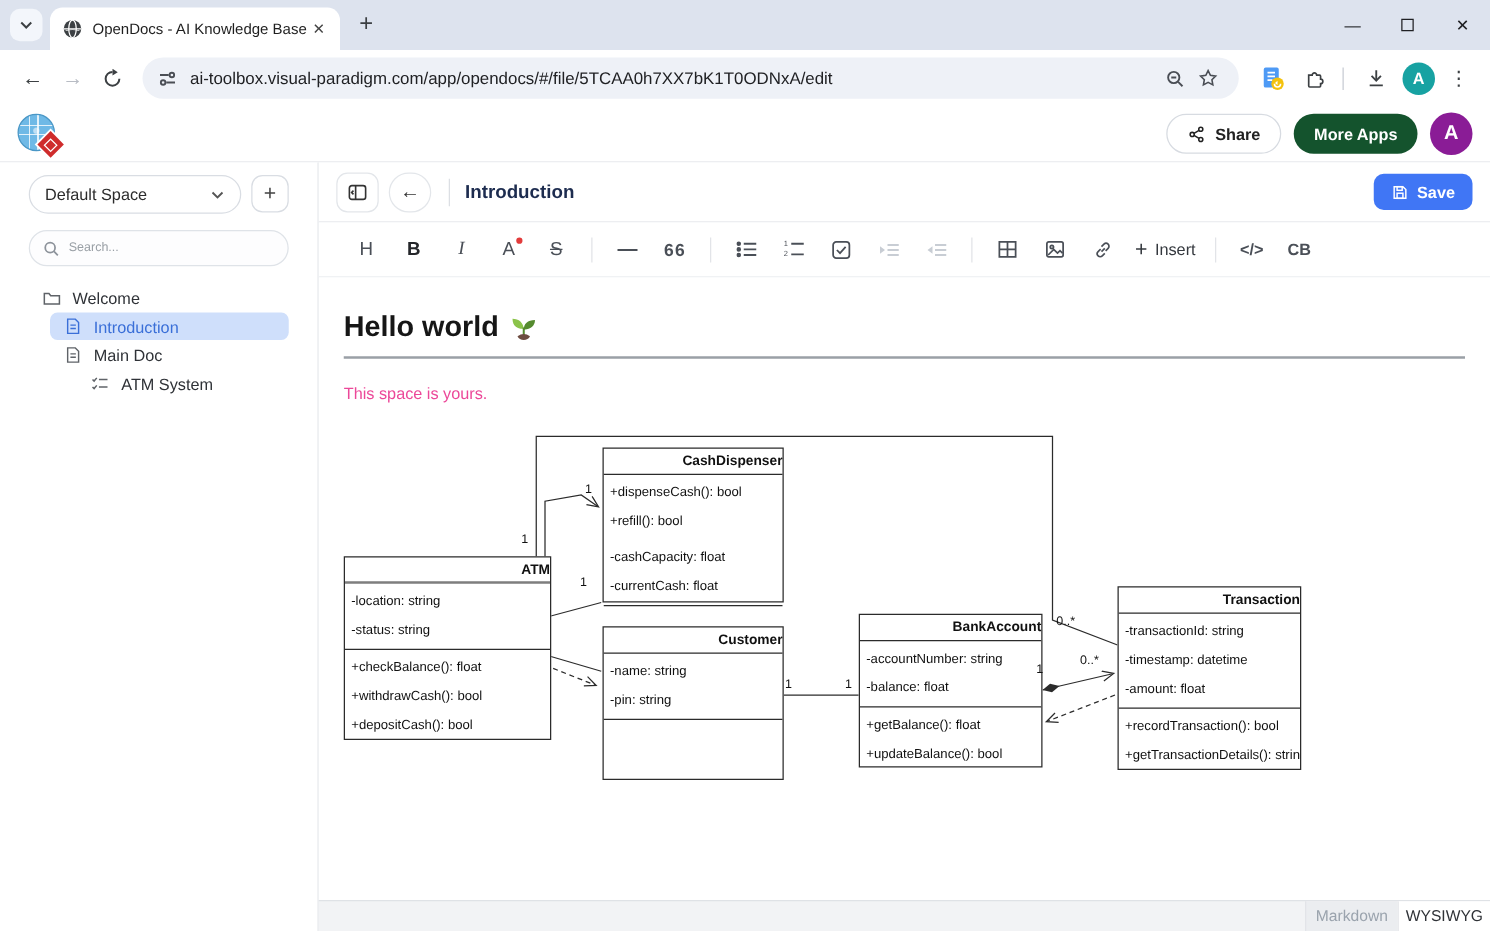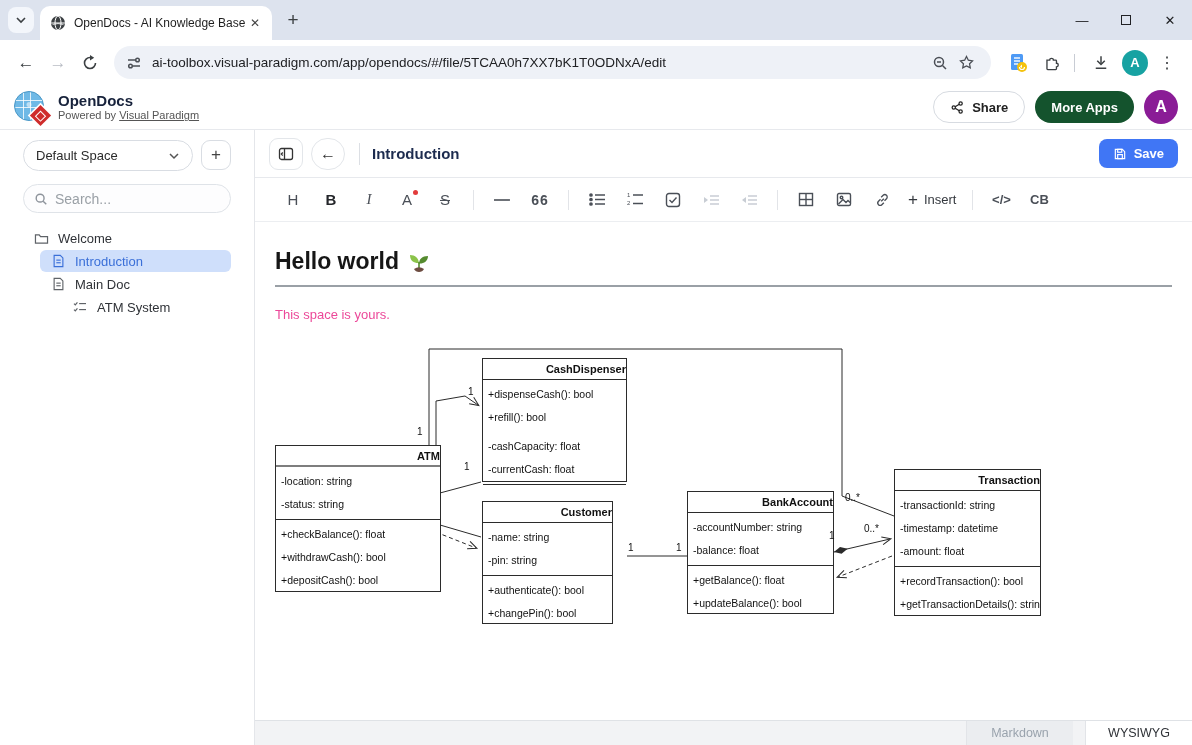--- a/index.html
+++ b/index.html
@@ -52,21 +52,21 @@
   .app-body { display:flex; height:615px; }
   .sidebar { width:255px; flex:none; border-right:1px solid #e4e6ea; background:#fff; padding:10px 23px; }
   .editor { flex:1; display:flex; flex-direction:column; min-width:0; }
 
   
   .space-row { display:flex; gap:8px; }
   .space-select { flex:1; height:31px; border:1px solid #d9dde3; border-radius:16px; display:flex; align-items:center; padding:0 12px; font-size:13px; color:#2b2b2b; cursor:pointer; background:#fff; }
   .space-select .lbl { flex:1; text-align:left; }
   .add-space-btn { width:30px; height:30px; border:1px solid #d9dde3; border-radius:9px; background:#fff; font-size:17px; color:#444; cursor:pointer; }
   .search-box { margin-top:13px; height:29px; border:1px solid #dfe3e8; border-radius:15px; display:flex; align-items:center; padding:0 10px; color:#8d939b; background:#fdfdfe; }
-  .search-box input { border:none; outline:none; background:transparent; font-size:14px; margin-left:7px; width:170px; color:#333; font-family:"Liberation Sans",sans-serif; }
+  .search-box input { border:none; outline:none; background:transparent; font-size:10px; margin-left:7px; width:170px; color:#333; font-family:"Liberation Sans",sans-serif; }
   .search-box input::placeholder { color:#9aa0a6; }
   .tree { margin-top:14px; font-size:13px; }
   .tree-row { height:22px; display:flex; align-items:center; gap:9px; padding-left:10px; color:#2f3237; cursor:pointer; border-radius:6px; margin-bottom:1px; }
   .tree-row .ticon { width:16px; display:flex; justify-content:center; color:#5f6368; flex:none; }
   .tree-row.sel { margin-left:17px; color:#3a6fd8; }
   .tree-row.sel .ticon { color:#3a6fd8; }
   .tree-row.lv1 { margin-left:17px; }
   .tree-row.lv2 { margin-left:39px; }
 
   
@@ -103,21 +103,21 @@
   .uml-title { height:21px; line-height:20px; text-align:right; font-weight:bold; font-size:11px; color:#111; border-bottom:2px solid #7e7e7e; flex:none; }
   .uml-sec { padding:3px 0; }
   .uml-sec.attrs { border-bottom:1px solid #2b2b2b; }
   .uml-sec.methods { flex:1; }
   .uml-row { height:23px; line-height:23px; font-size:10.5px; color:#111; padding:0 5px; white-space:nowrap; overflow:hidden; }
   .conn-svg { position:absolute; inset:0; pointer-events:none; }
   .mult { position:absolute; font-size:10px; color:#111; pointer-events:none; }
 
   
   .mode-bar { height:25px; background:#f2f3f5; border-top:1px solid #dfe2e6; display:flex; justify-content:flex-end; }
-  .mode-tab { width:107px; font-size:12.5px; border:none; cursor:pointer; border-left:1px solid #e2e4e8;margin-left:12px; }
+  .mode-tab { width:74px; font-size:12.5px; border:none; cursor:pointer; border-left:1px solid #e2e4e8; }
   .mode-tab.inactive { background:#ebedf0; color:#9aa3ad; }
   .mode-tab.active { background:#fff; color:#2f3237; }
 </style>
 </head>
 <body>
 
 <div class="tabstrip">
   <button class="tab-search-btn">
     <span>
       <svg width="12" height="12" viewBox="0 0 12 12">
@@ -211,27 +211,20 @@
   </button>
   <button class="avatar-sm" style="background:#17a2a2">A</button>
   <button class="chrome-icon" style="font-size:16px; letter-spacing:0;">⋮</button>
 </div>
 
 <div class="app-header">
   <div class="logo">
     <div class="globe"></div>
     <div class="vp-diamond"></div>
   </div>
-  <div class="app-titles">
-    <div class="app-name">OpenDocs</div>
-    <div class="powered">
-      <span>Powered by</span>
-      <a>Visual Paradigm</a>
-    </div>
-  </div>
   <div class="hdr-right">
     <button class="share-btn">
       <span>
         <svg width="15" height="15" viewBox="0 0 24 24" fill="none" stroke="#222" stroke-width="2">
             <circle cx="6" cy="12" r="2.6"></circle>
             <circle cx="17" cy="5.5" r="2.6"></circle>
             <circle cx="17" cy="18.5" r="2.6"></circle>
             <line x1="8.3" y1="10.8" x2="14.8" y2="6.8"></line>
             <line x1="8.3" y1="13.2" x2="14.8" y2="17.2"></line>
           </svg>
@@ -509,29 +502,25 @@
           <div class="uml-sec methods">
             <div class="uml-row">+dispenseCash(): bool</div>
             <div class="uml-row">+refill(): bool</div>
           </div>
           <div class="uml-sec attrs">
             <div class="uml-row">-cashCapacity: float</div>
             <div class="uml-row">-currentCash: float</div>
           </div>
         </div>
 
-        <div class="uml-class" style="left:207px;top:155px;width:131px;height:123px">
+        <div class="uml-class" style="left:207px;top:155px;width:145px;height:123px">
           <div class="uml-title" style="border-bottom:1px solid #2b2b2b">Customer</div>
           <div class="uml-sec attrs">
             <div class="uml-row">-name: string</div>
             <div class="uml-row">-pin: string</div>
-          </div>
-          <div class="uml-sec methods">
-            <div class="uml-row">+authenticate(): bool</div>
-            <div class="uml-row">+changePin(): bool</div>
           </div>
         </div>
 
         <div class="uml-class" style="left:412px;top:145px;width:147px;height:123px">
           <div class="uml-title" style="border-bottom:1px solid #2b2b2b">BankAccount</div>
           <div class="uml-sec attrs">
             <div class="uml-row">-accountNumber: string</div>
             <div class="uml-row">-balance: float</div>
           </div>
           <div class="uml-sec methods">

